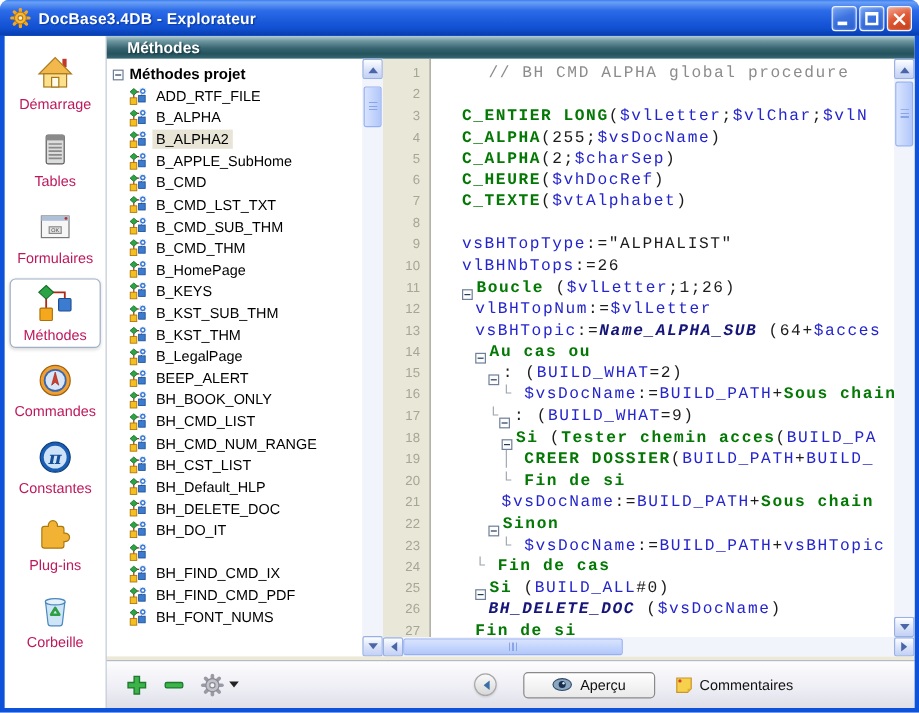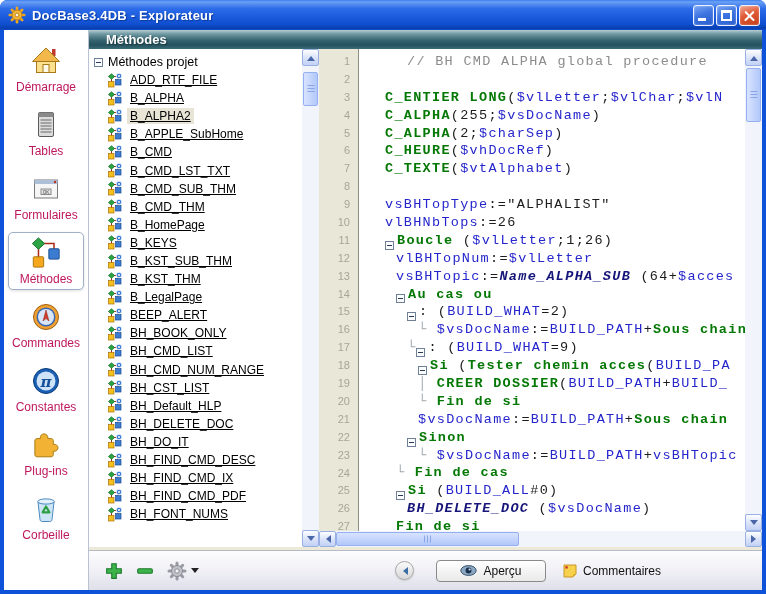--- a/index.html
+++ b/index.html
@@ -39,23 +39,23 @@
     background:linear-gradient(180deg,#b6cdd2 0%,#6d97a1 22%,#35636e 55%,#24525d 78%,#3a6b76 100%);}
   .panel-header span{color:#fff;font-weight:bold;font-size:13px;text-shadow:1px 1px 1px #1a3a42;}
 
   .body{height:498px;display:flex;}
   .body-strip{height:4px;background:#ece9d8;}
 
   
   .tree-panel{width:230px;background:#fff;display:flex;flex:0 0 auto;}
   .tree-content{flex:1;overflow:hidden;padding-top:4px;}
   .tree-root{display:flex;align-items:center;height:18px;padding-left:5px;}
-  .tree-root .lbl{font-weight:normal;font-size:12.5px;margin-left:5px;color:#000;}
+  .tree-root .lbl{font-weight:bold;font-size:12.5px;margin-left:5px;color:#000;}
   .tree-row{display:flex;align-items:center;height:18.1px;padding-left:18px;white-space:nowrap;}
-  .tree-row .lbl{font-size:12px;color:#000;margin-left:4px;padding:1px 3px;text-decoration:underline;}
+  .tree-row .lbl{font-size:12px;color:#000;margin-left:4px;padding:1px 3px;}
   .tree-row.selected .lbl{background:var(--sel);}
   .t-icon{width:16px;height:15px;flex:0 0 auto;}
 
   .foldbox{display:inline-block;width:9px;height:9px;border:1px solid #6f7f96;background:#fcfdff;position:relative;flex:0 0 auto;}
   .foldbox::after{content:"";position:absolute;left:1px;right:1px;top:3px;height:1px;background:#2a3a55;}
 
   
   .vscroll{width:17px;display:flex;flex-direction:column;background:#f0f3fb;flex:0 0 auto;}
   .hscroll{height:16px;display:flex;background:#f0f3fb;}
   .sb-btn{width:17px;height:17px;flex:0 0 auto;display:flex;align-items:center;justify-content:center;
@@ -479,21 +479,20 @@
                 </div>
                 <div class="tree-row">
                   <span class="t-icon"><svg viewBox="0 0 16 15" width="16" height="15">
                       <path d="M4.5 6 V11 H6 M4.5 3.5 H11 V7" stroke="#b02818" stroke-width="1" fill="none"></path>
                       <path d="M4.5 .8 L7.6 3.5 L4.5 6.2 L1.4 3.5 Z" fill="#2ea344" stroke="#13702a" stroke-width=".7"></path>
                       <rect x="1.5" y="8.5" width="5.5" height="5.5" fill="#f5c01e" stroke="#a87208" stroke-width=".7"></rect>
                       <rect x="8.5" y="6.5" width="5.5" height="5.5" fill="#3b7bd0" stroke="#1c4f92" stroke-width=".7"></rect>
                       <circle cx="12" cy="3" r="2.8" fill="#3a7bd5" stroke="#ffffff" stroke-width=".8"></circle>
                       <circle cx="12" cy="3" r="1" fill="#fff"></circle>
                     </svg></span>
-                  <span class="lbl">BH_FIND_CMD_DESC</span>
                 </div>
                 <div class="tree-row">
                   <span class="t-icon"><svg viewBox="0 0 16 15" width="16" height="15">
                       <path d="M4.5 6 V11 H6 M4.5 3.5 H11 V7" stroke="#b02818" stroke-width="1" fill="none"></path>
                       <path d="M4.5 .8 L7.6 3.5 L4.5 6.2 L1.4 3.5 Z" fill="#2ea344" stroke="#13702a" stroke-width=".7"></path>
                       <rect x="1.5" y="8.5" width="5.5" height="5.5" fill="#f5c01e" stroke="#a87208" stroke-width=".7"></rect>
                       <rect x="8.5" y="6.5" width="5.5" height="5.5" fill="#3b7bd0" stroke="#1c4f92" stroke-width=".7"></rect>
                       <circle cx="12" cy="3" r="2.8" fill="#3a7bd5" stroke="#ffffff" stroke-width=".8"></circle>
                       <circle cx="12" cy="3" r="1" fill="#fff"></circle>
                     </svg></span>

